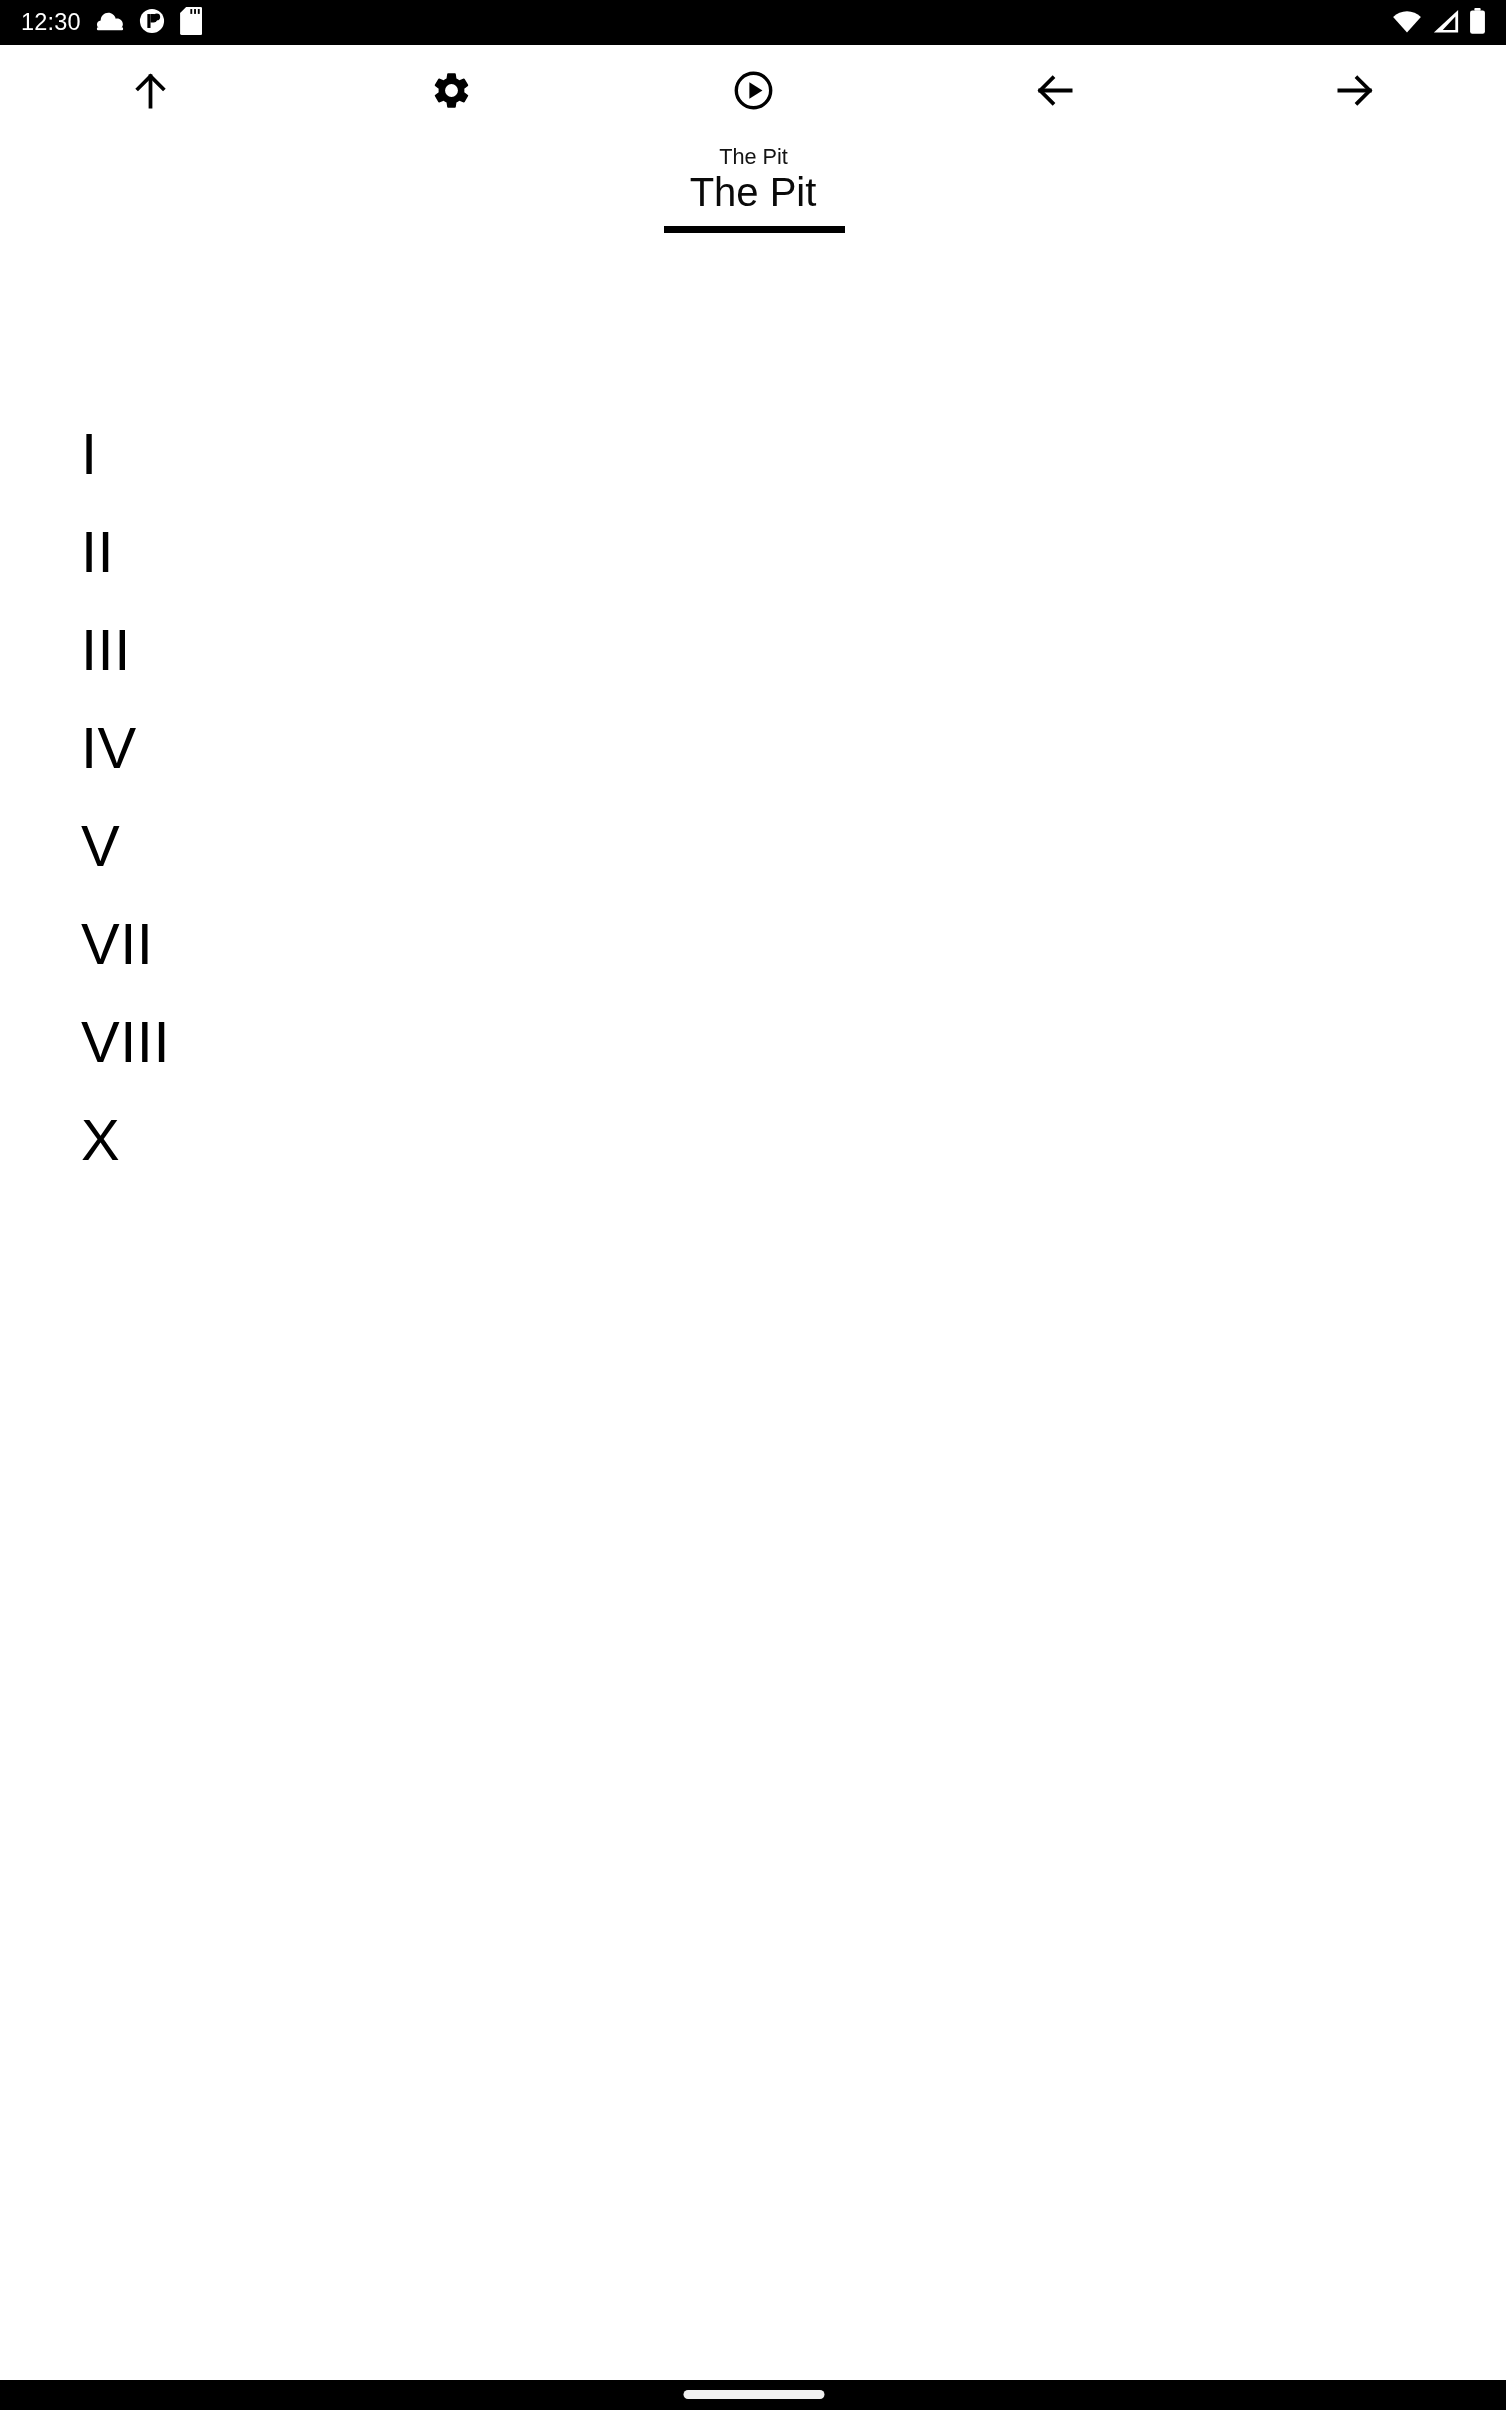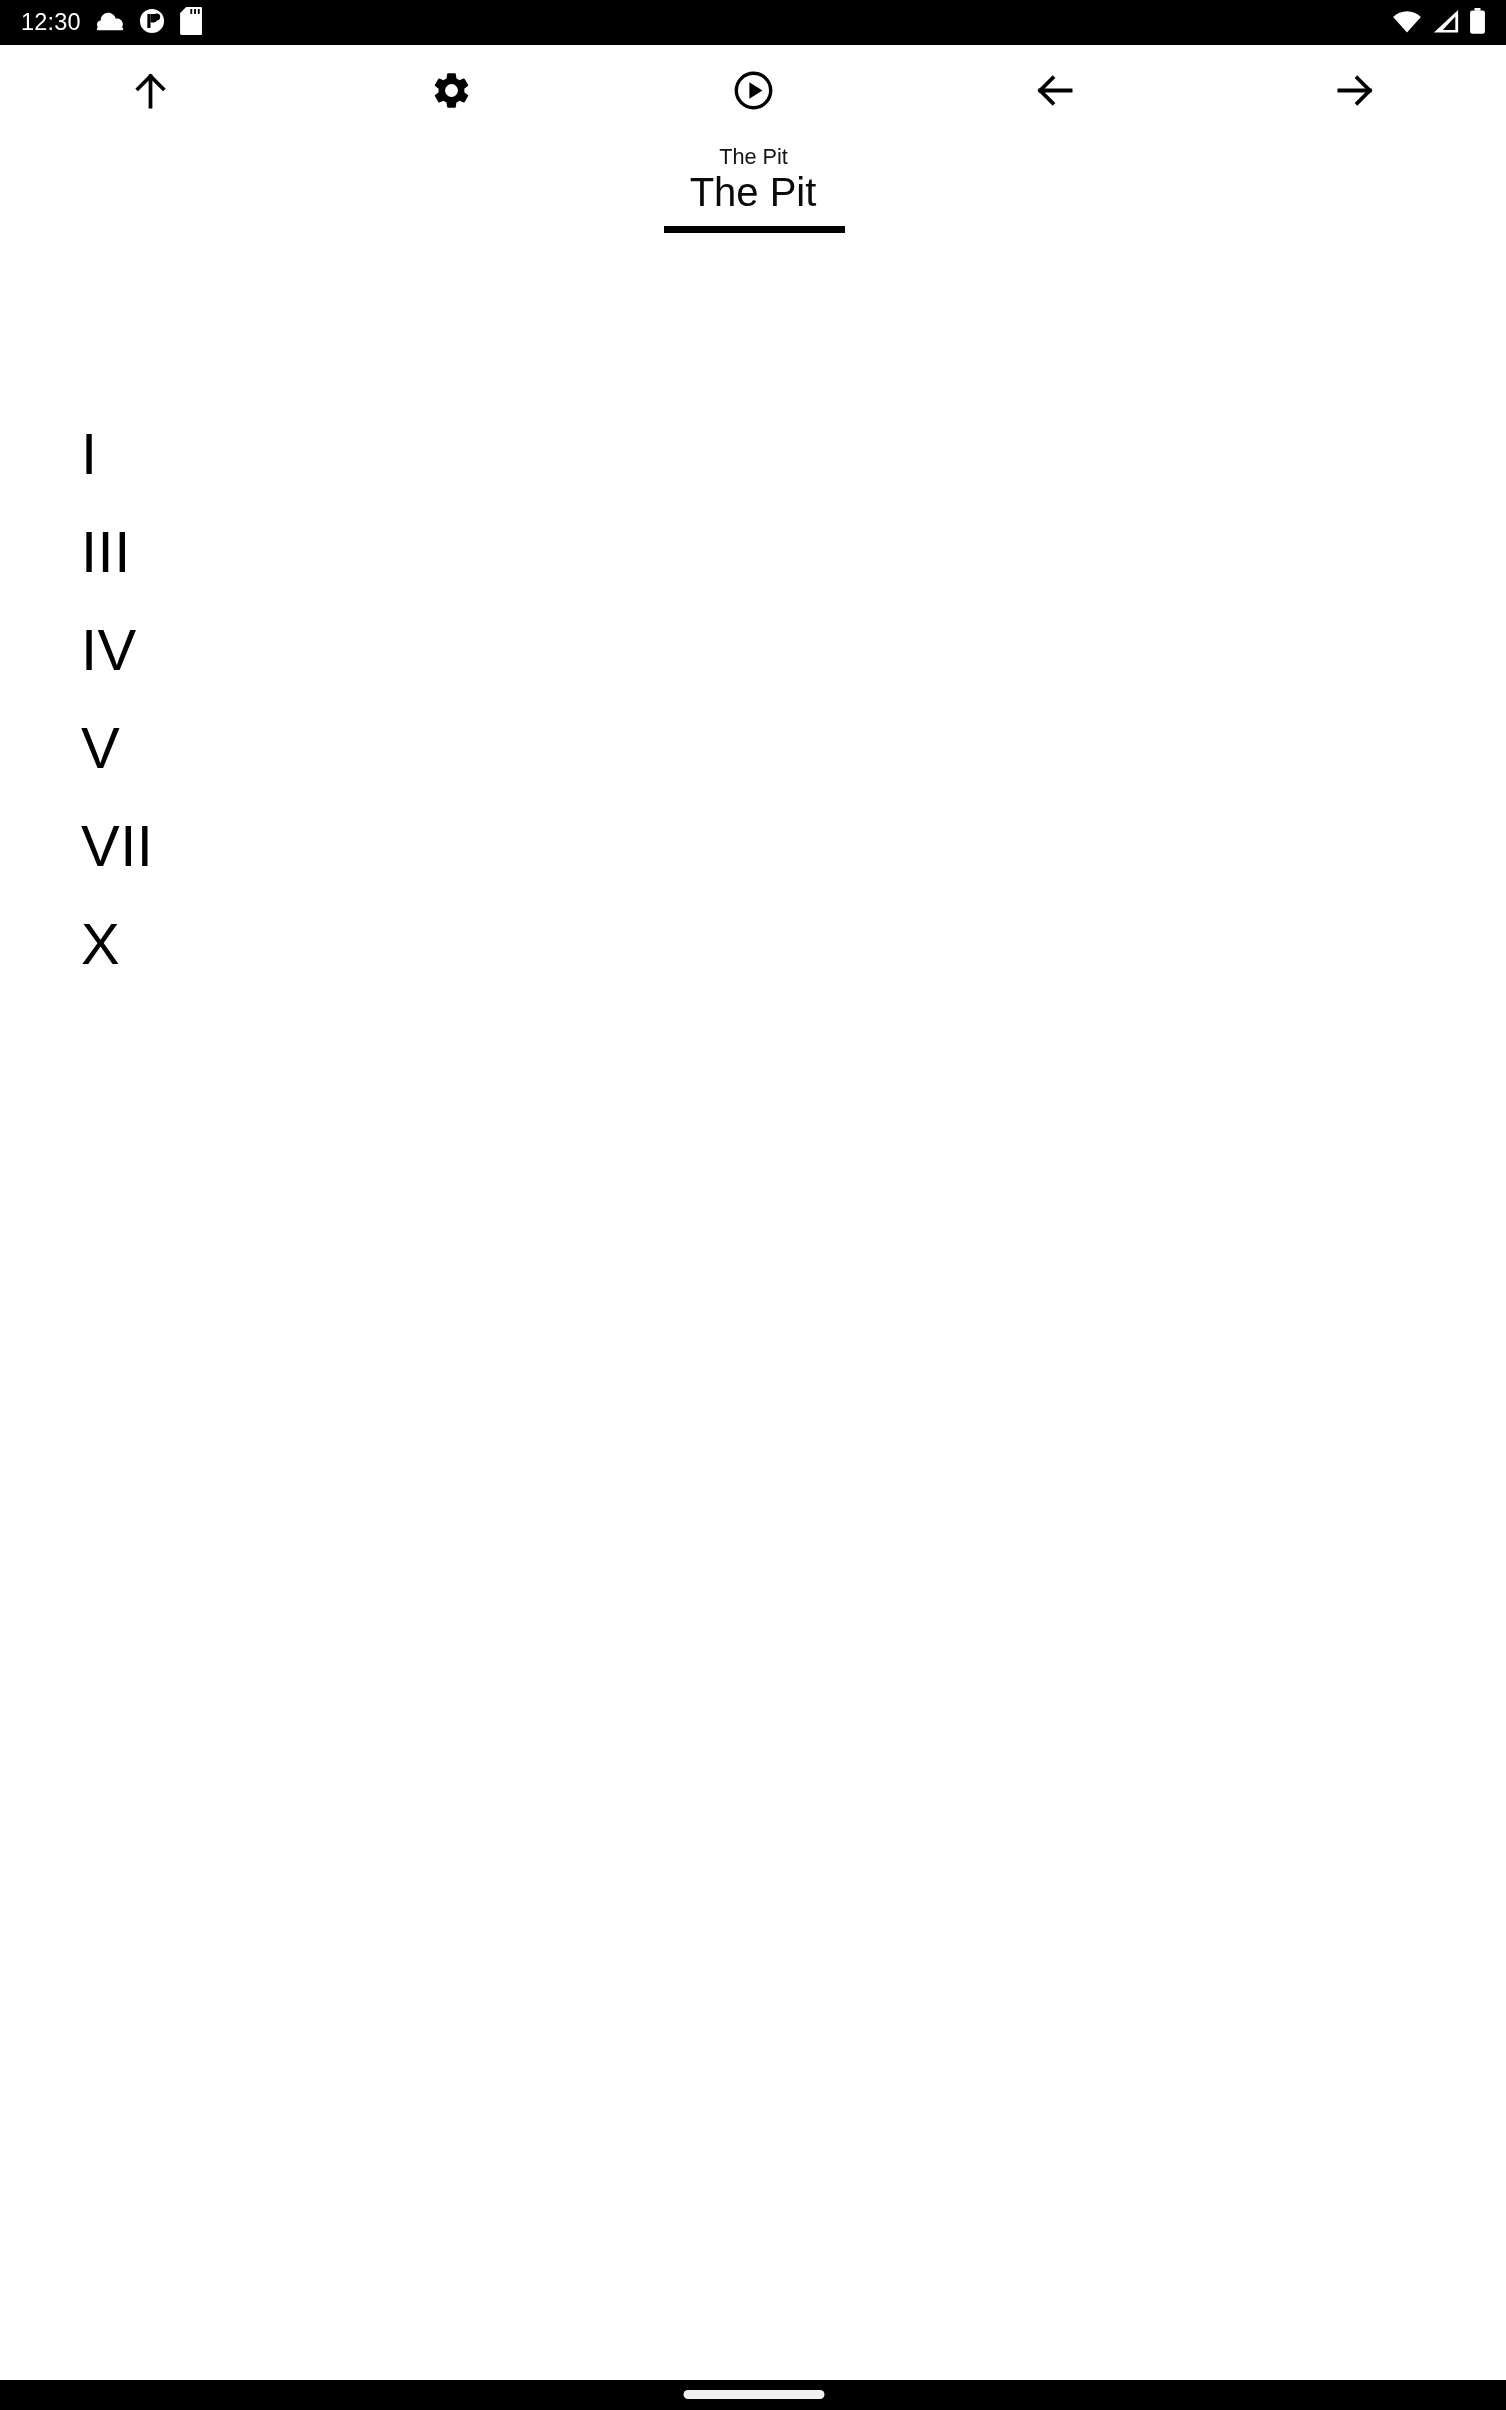--- a/index.html
+++ b/index.html
@@ -199,24 +199,26 @@
   <div class="title-area">
     <div class="book-label">The Pit</div>
     <div class="tab-wrap">
       <div class="tab-label">The Pit</div>
       <div class="tab-underline"></div>
     </div>
   </div>
 
   <div class="toc">
     <div class="toc-item">I</div>
+    <div class="toc-item">II</div>
     <div class="toc-item">III</div>
     <div class="toc-item">IV</div>
     <div class="toc-item">V</div>
     <div class="toc-item">VII</div>
+    <div class="toc-item">VIII</div>
     <div class="toc-item">X</div>
   </div>
 
   <div class="nav-bar">
     <div class="nav-pill"></div>
   </div>
 
 </div>
 
 

